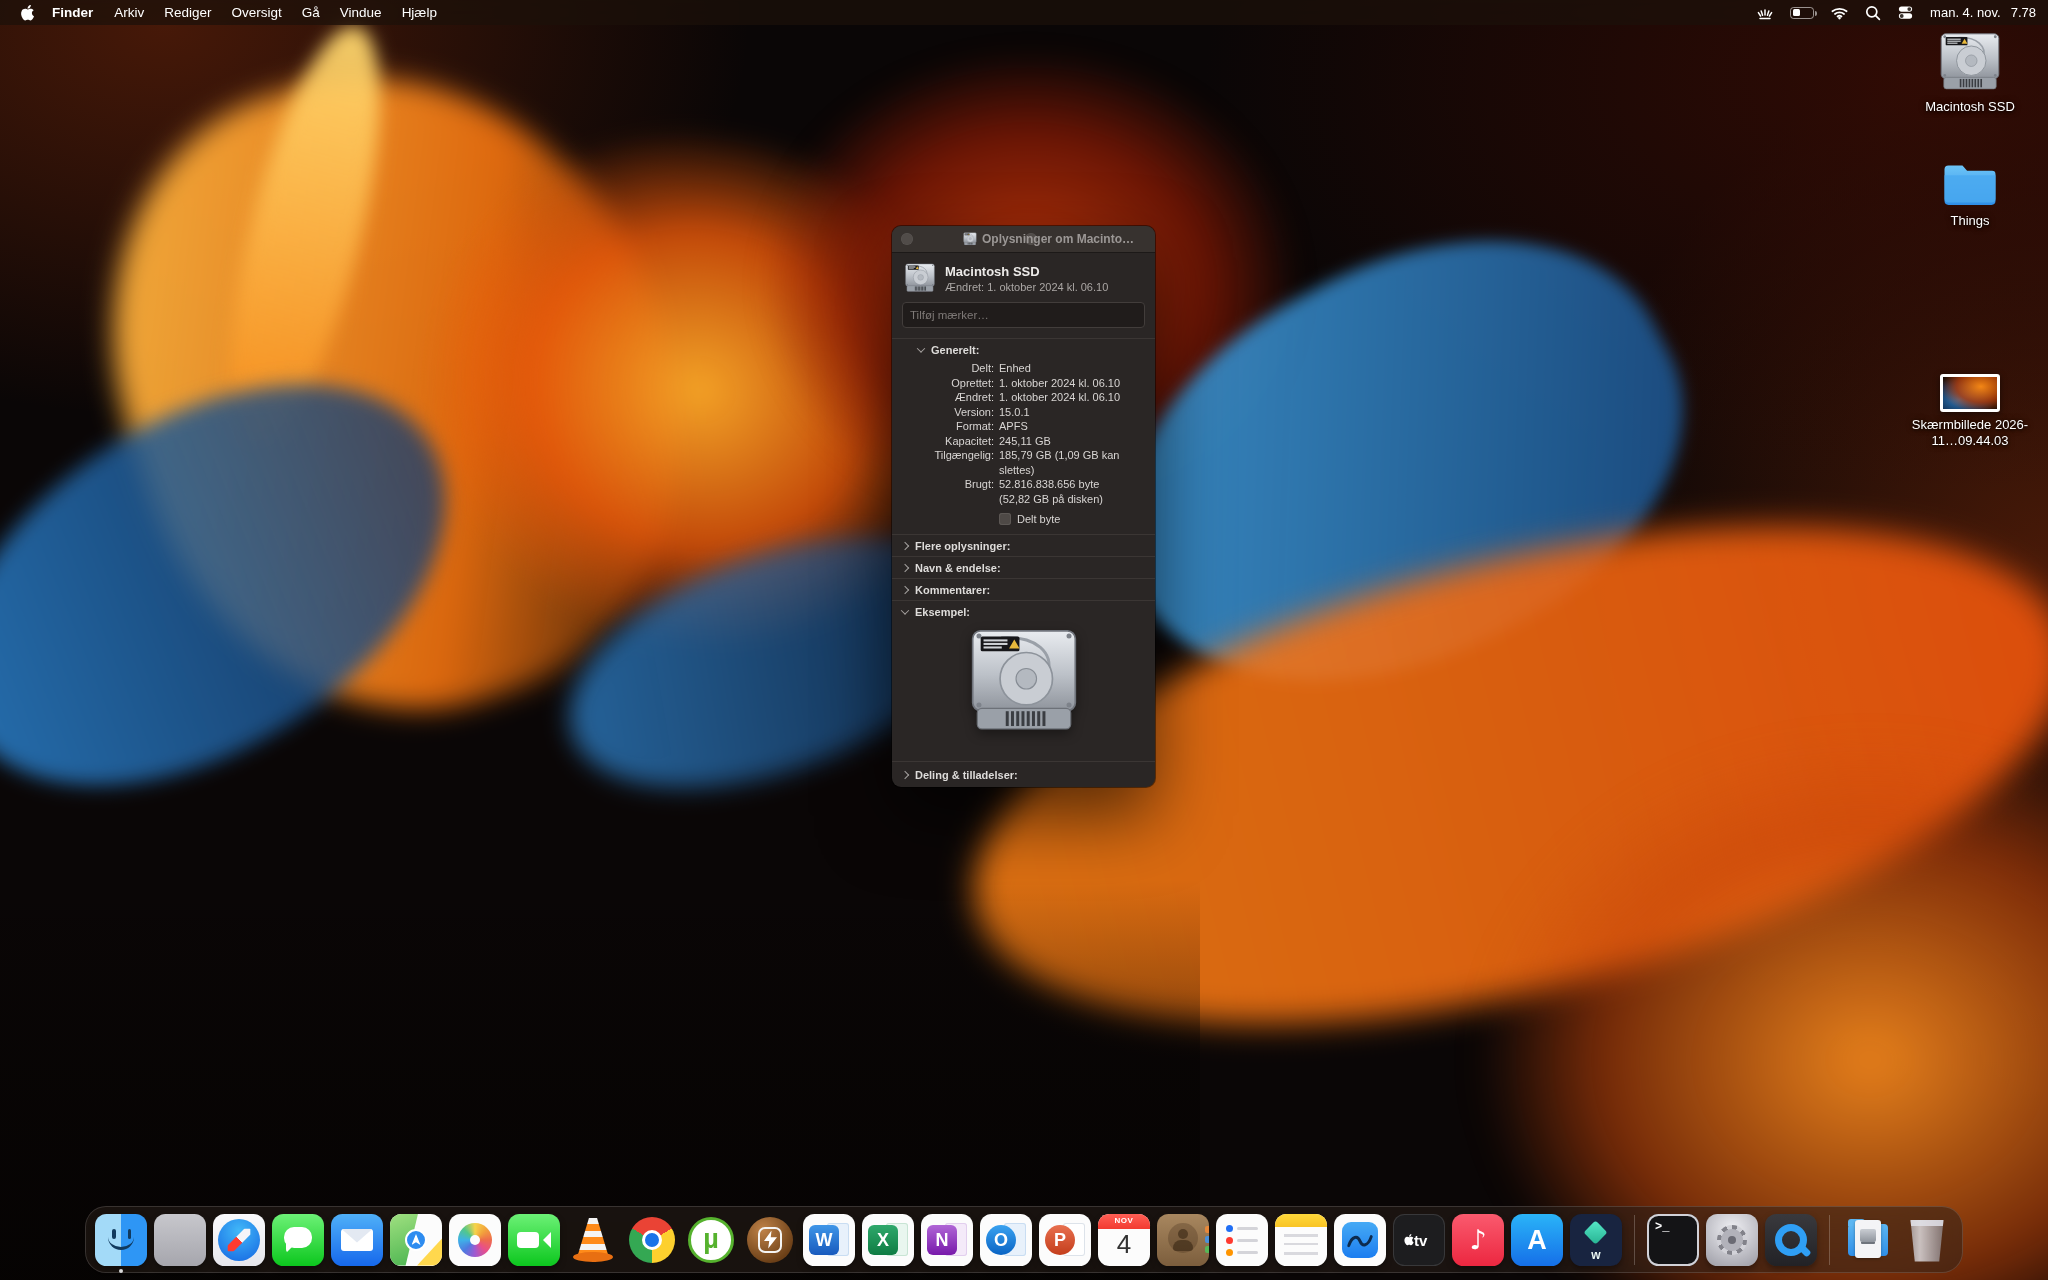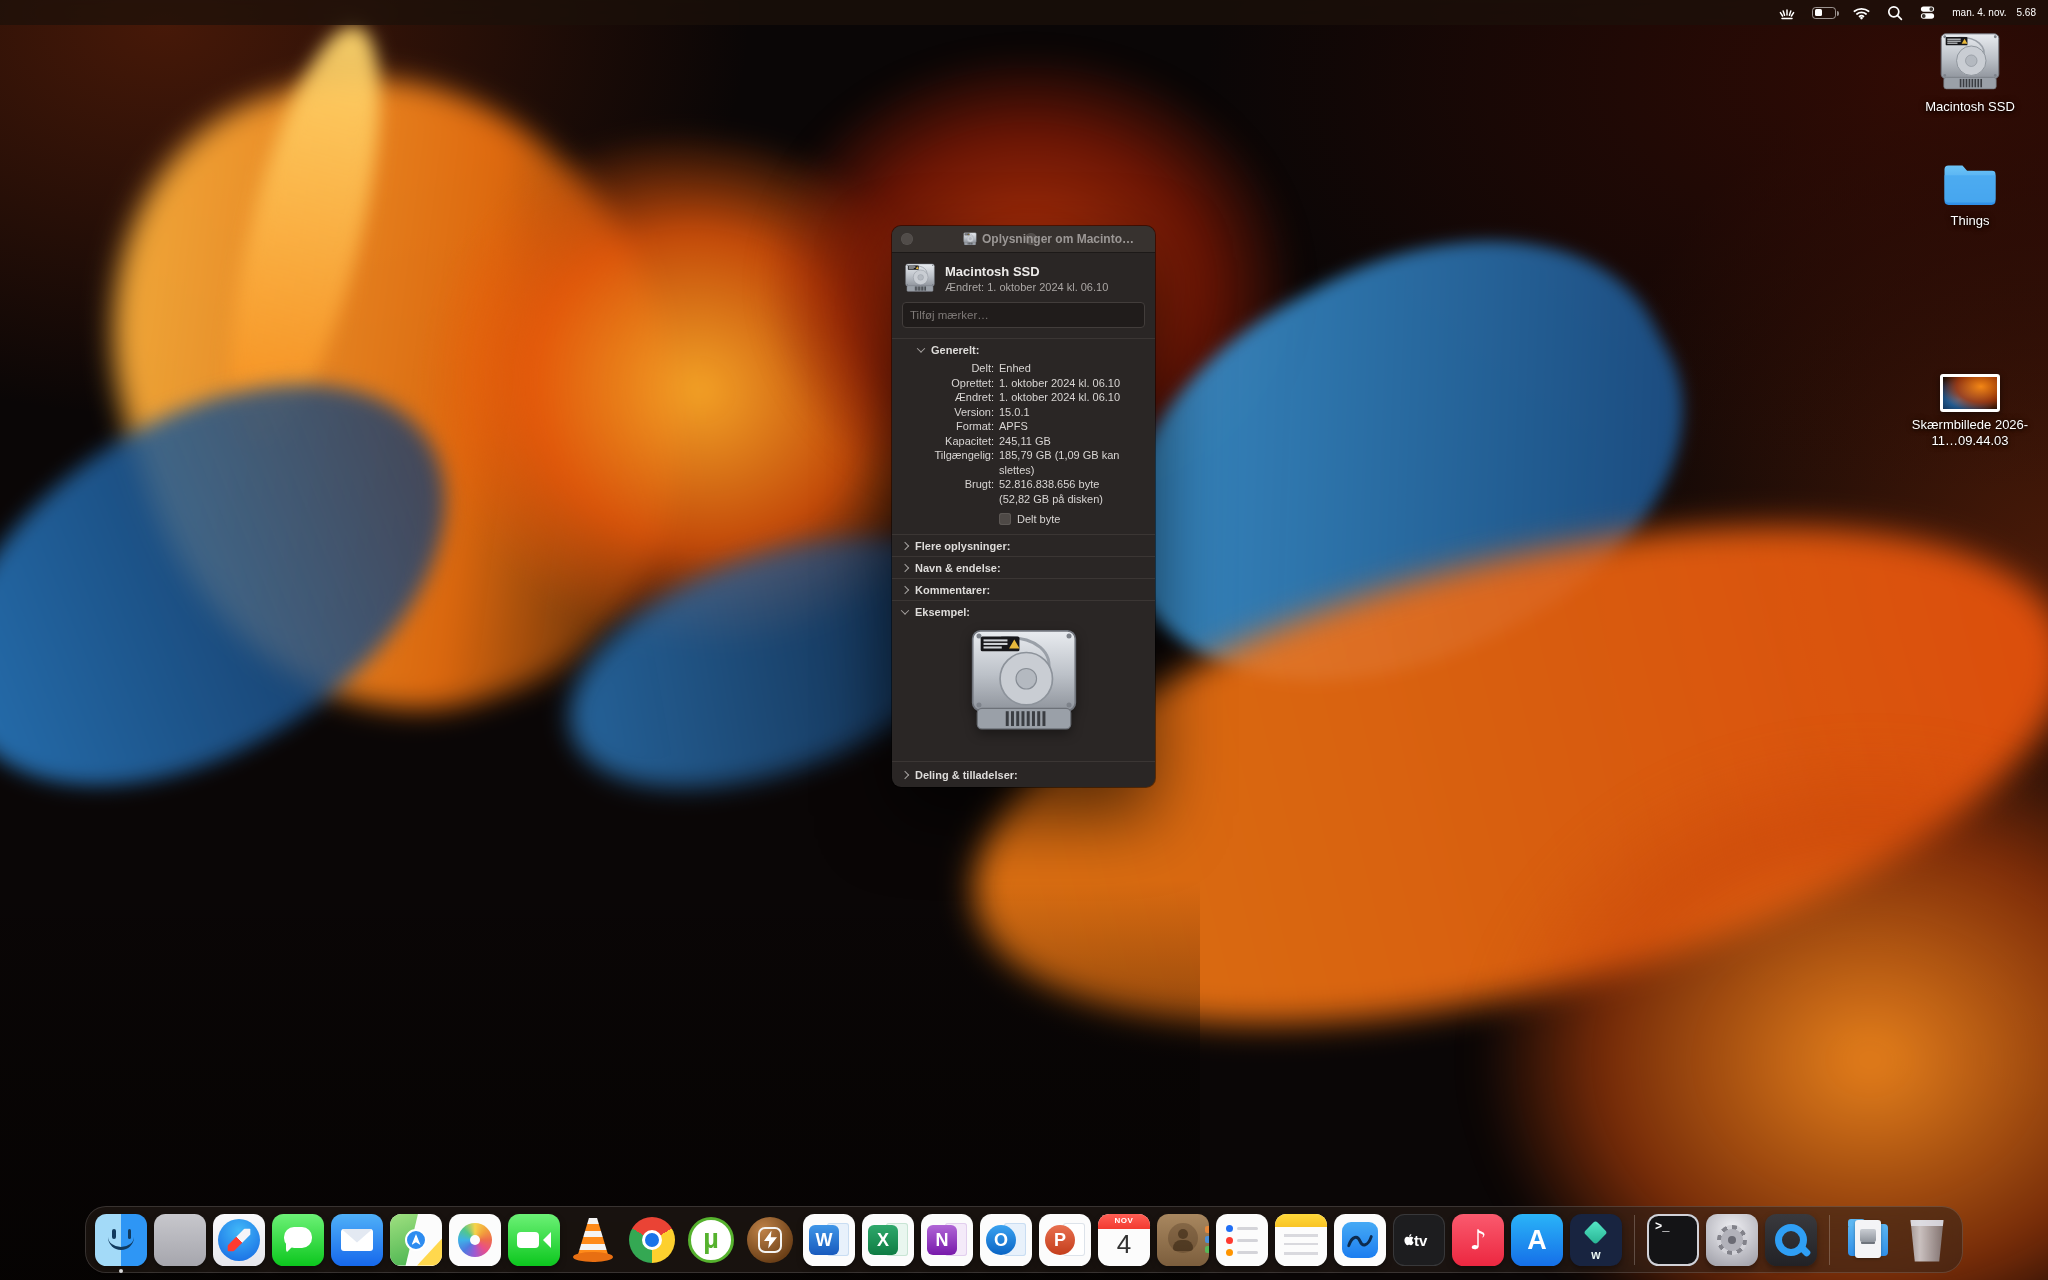--- a/index.html
+++ b/index.html
@@ -30,21 +30,21 @@
     backdrop-filter:blur(24px); display:flex; align-items:center; color:#fff; font-size:13.5px; z-index:50; }
   .mb-left { display:flex; align-items:center; padding-left:20px; }
   .apple-logo { width:15px; height:17px; color:#fff; margin-right:6px; }
   .menu-item { padding:0 10px; line-height:25px; }
   .menu-item.bold { font-weight:700; padding:0 11px; }
   .mb-right { margin-left:auto; display:flex; align-items:center; gap:16px; padding-right:12px; }
   .status-icon { display:flex; align-items:center; color:#fff; }
   .battery { position:relative; width:24px; height:12px; border:1px solid rgba(255,255,255,.55); border-radius:3.5px; }
   .battery::after { content:''; position:absolute; right:-3.5px; top:3px; width:2px; height:5px; background:rgba(255,255,255,.55); border-radius:0 2px 2px 0; }
   .battery-fill { position:absolute; left:1.5px; top:1.5px; bottom:1.5px; width:35%; background:#fff; border-radius:1.5px; }
-  .clock { display:flex; align-items:center; font-size:10px; }
+  .clock { display:flex; align-items:center; font-size:13px; }
   .clock .time { margin-left:10px; }
 
   
   .desk-icon { position:absolute; width:128px; display:flex; flex-direction:column; align-items:center; z-index:10; }
   .di-ssd  { right:14px; top:30px; }
   .di-things { right:14px; top:160px; }
   .di-shot { right:14px; top:374px; }
   .desk-label { margin-top:5px; color:#fff; font-size:13px; font-weight:500; text-align:center; line-height:1.2;
     text-shadow:0 1px 3px rgba(0,0,0,.9), 0 0 6px rgba(0,0,0,.5); }
   .hdd-desk { width:64px; height:64px; }
@@ -303,20 +303,32 @@
     <div class="rb rb-red"></div>
     <div class="rb rb-blue-left"></div>
     <div class="rb rb-blue-mid"></div>
     <div class="rb rb-blue-right"></div>
     <div class="rb rb-orange-sweep"></div>
     <div class="rb rb-orange-br"></div>
     <div class="rb rb-dark-bottom"></div>
   </div>
 
   <div class="menubar">
+    <div class="mb-left">
+      <svg class="apple-logo" viewBox="0 0 14 17">
+          <use href="#applepath"></use>
+        </svg>
+      <span class="menu-item bold">Finder</span>
+      <span class="menu-item">Arkiv</span>
+      <span class="menu-item">Rediger</span>
+      <span class="menu-item">Oversigt</span>
+      <span class="menu-item">Gå</span>
+      <span class="menu-item">Vindue</span>
+      <span class="menu-item">Hjælp</span>
+    </div>
     <div class="mb-right">
       <span class="status-icon">
         <svg width="18" height="14" viewBox="0 0 18 14">
             <g stroke="#fff" stroke-width="1.5" stroke-linecap="round">
           <line x1="9" y1="9" x2="9" y2="4"></line>
               <line x1="4.6" y1="10" x2="2.4" y2="6.6"></line>
           <line x1="13.4" y1="10" x2="15.6" y2="6.6"></line>
               <line x1="6.6" y1="9.2" x2="5.2" y2="5"></line>
           <line x1="11.4" y1="9.2" x2="12.8" y2="5"></line>
               <line x1="4" y1="12.5" x2="14" y2="12.5"></line>
@@ -349,21 +361,21 @@
             <g fill="#fff">
           <rect x="2" y="2.6" width="14" height="5.6" rx="2.8"></rect>
               <rect x="2" y="9.9" width="14" height="5.6" rx="2.8"></rect>
             </g>
           <circle cx="13" cy="5.4" r="2" fill="#3a332e"></circle>
             <circle cx="5" cy="12.7" r="2" fill="#3a332e"></circle>
           </svg>
       </span>
       <span class="clock">
         <span>man. 4. nov.</span>
-        <span class="time">5.68</span>
+        <span class="time">7.78</span>
       </span>
     </div>
   </div>
 
   <div class="desk-icon di-ssd">
     <svg class="hdd-desk">
         <use href="#sym-hdd"></use>
       </svg>
     <div class="desk-label">Macintosh SSD</div>
   </div>

